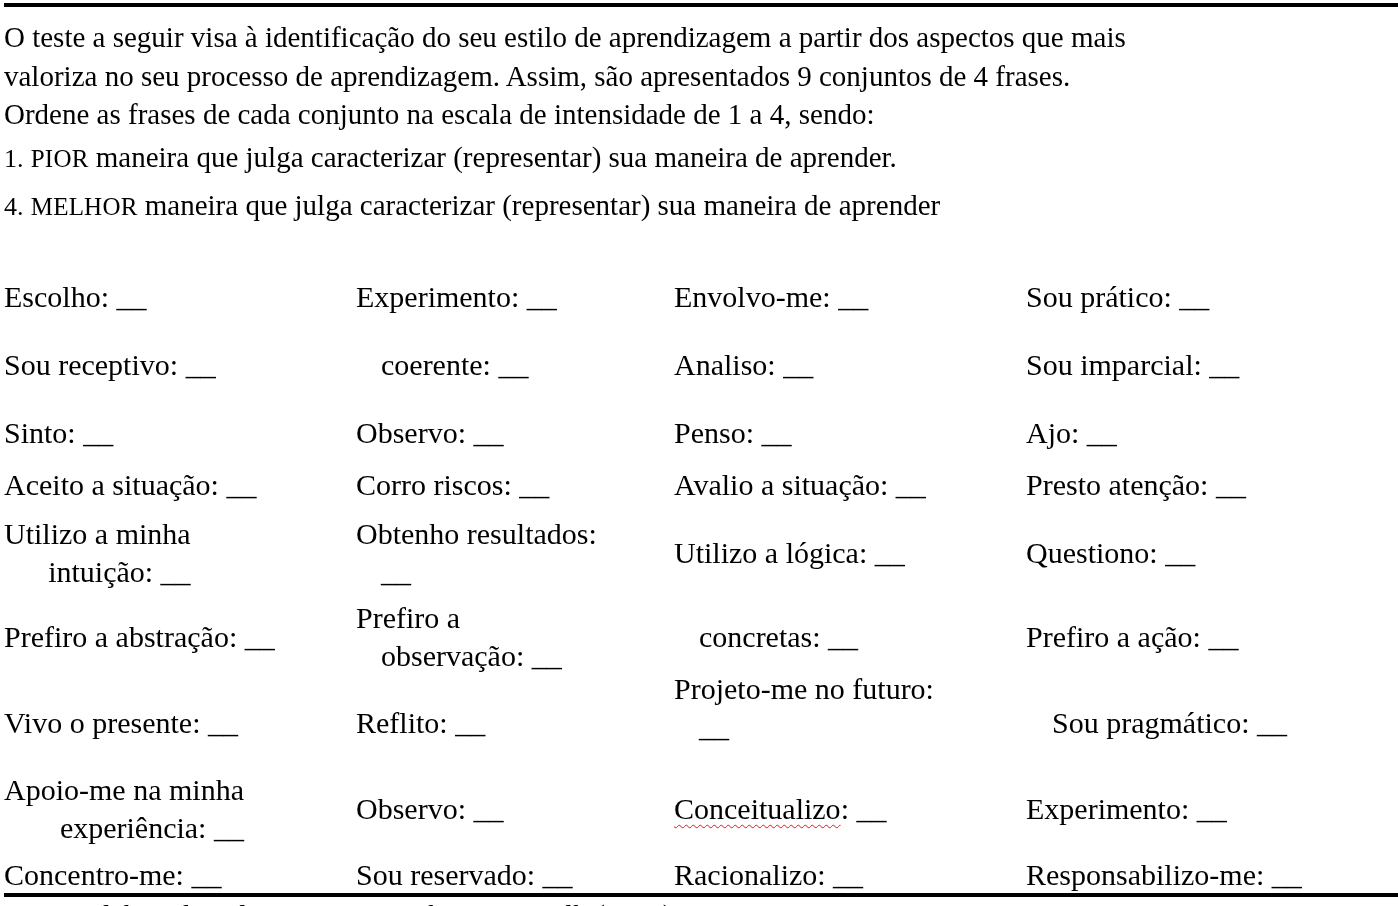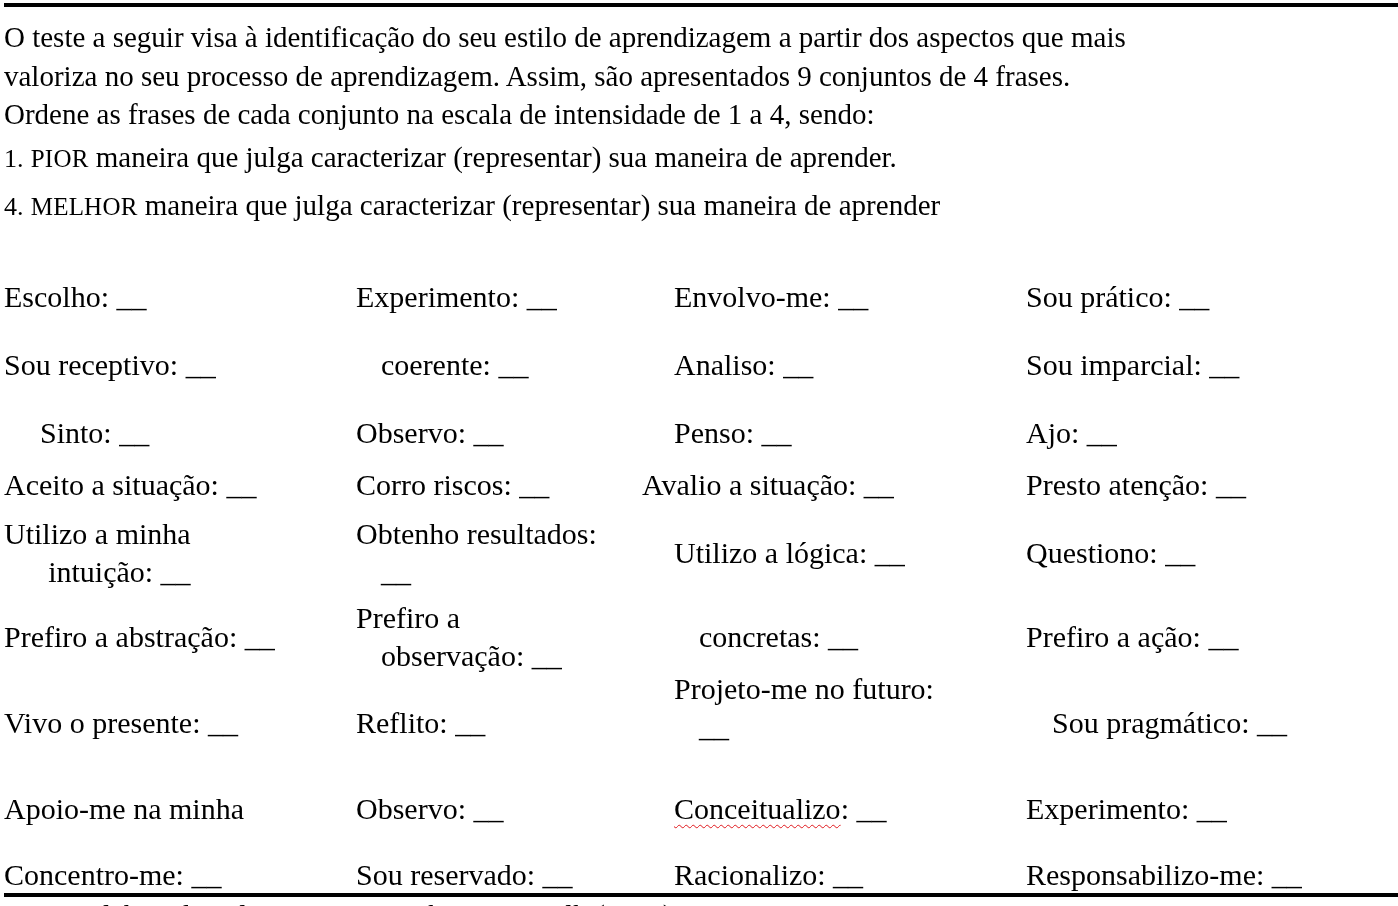--- a/index.html
+++ b/index.html
@@ -67,40 +67,40 @@
   <div class="cell" style="left:356px;top:327px;height:76px;">
       <span class="l2">coerente: __</span>
     </div>
   <div class="cell" style="left:674px;top:327px;height:76px;">
       <span class="l1">Analiso: __</span>
     </div>
   <div class="cell" style="left:1026px;top:327px;height:76px;">
       <span class="l1">Sou imparcial: __</span>
     </div>
 
-  <div class="cell" style="left:4px;top:414px;height:38px;margin-left:36px;">
+  <div class="cell" style="left:4px;top:414px;height:38px;">
       <span class="l1">Sinto: __</span>
     </div>
   <div class="cell" style="left:356px;top:414px;height:38px;">
       <span class="l1">Observo: __</span>
     </div>
   <div class="cell" style="left:674px;top:414px;height:38px;">
       <span class="l1">Penso: __</span>
     </div>
   <div class="cell" style="left:1026px;top:414px;height:38px;">
       <span class="l1">Ajo: __</span>
     </div>
 
   <div class="cell" style="left:4px;top:466px;height:38px;">
       <span class="l1">Aceito a situação: __</span>
     </div>
   <div class="cell" style="left:356px;top:466px;height:38px;">
       <span class="l1">Corro riscos: __</span>
     </div>
-  <div class="cell" style="left:642px;top:466px;height:38px;">
+  <div class="cell" style="left:674px;top:466px;height:38px;">
       <span class="l1">Avalio a situação: __</span>
     </div>
   <div class="cell" style="left:1026px;top:466px;height:38px;">
       <span class="l1">Presto atenção: __</span>
     </div>
 
   <div class="cell" style="left:4px;top:515px;height:76px;align-items:flex-end;">
       <span class="l1">Utilizo a minha</span>
       <span class="l2">intuição: __</span>
     </div>
@@ -138,20 +138,21 @@
   <div class="cell" style="left:674px;top:649px;height:76px;margin-top:21px;">
       <span class="l1">Projeto-me no futuro:</span>
       <span class="l2">__</span>
     </div>
   <div class="cell" style="left:1052px;top:685px;height:76px;">
       <span class="l1">Sou pragmático: __</span>
     </div>
 
   <div class="cell" style="left:4px;top:771px;height:76px;align-items:flex-end;">
       <span class="l1">Apoio-me na minha</span>
+      <span class="l2">experiência: __</span>
     </div>
   <div class="cell" style="left:356px;top:771px;height:76px;">
       <span class="l1">Observo: __</span>
     </div>
   <div class="cell" style="left:674px;top:771px;height:76px;">
       <span class="l1"><span class="squiggle">Conceitualizo</span><span>: __</span></span>
     </div>
   <div class="cell" style="left:1026px;top:771px;height:76px;">
       <span class="l1">Experimento: __</span>
     </div>

